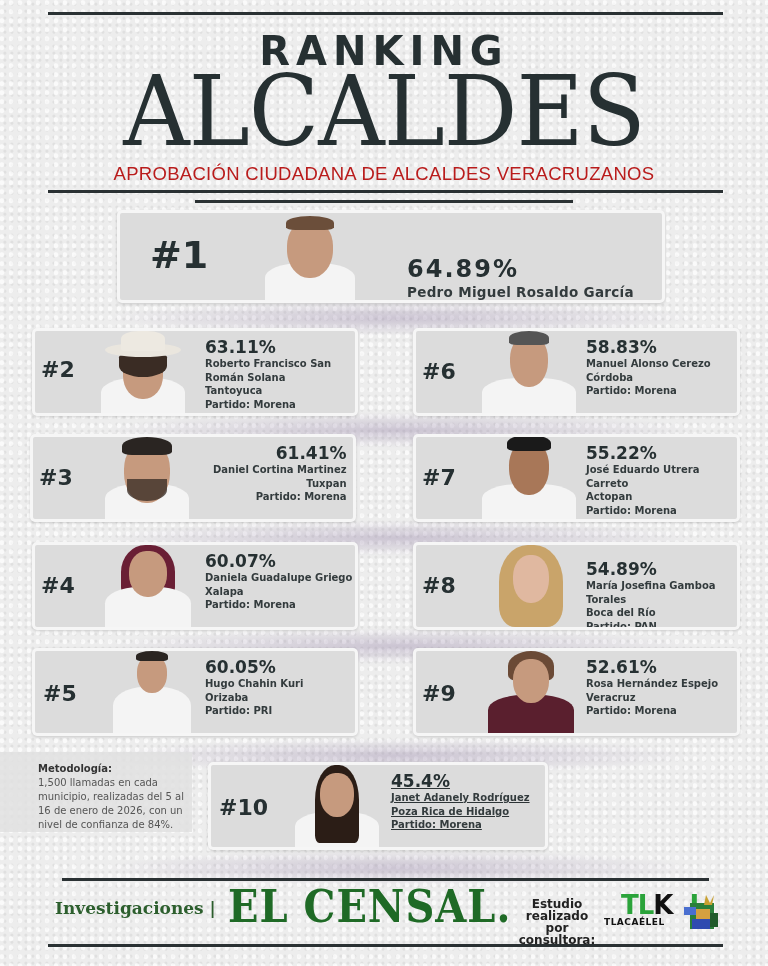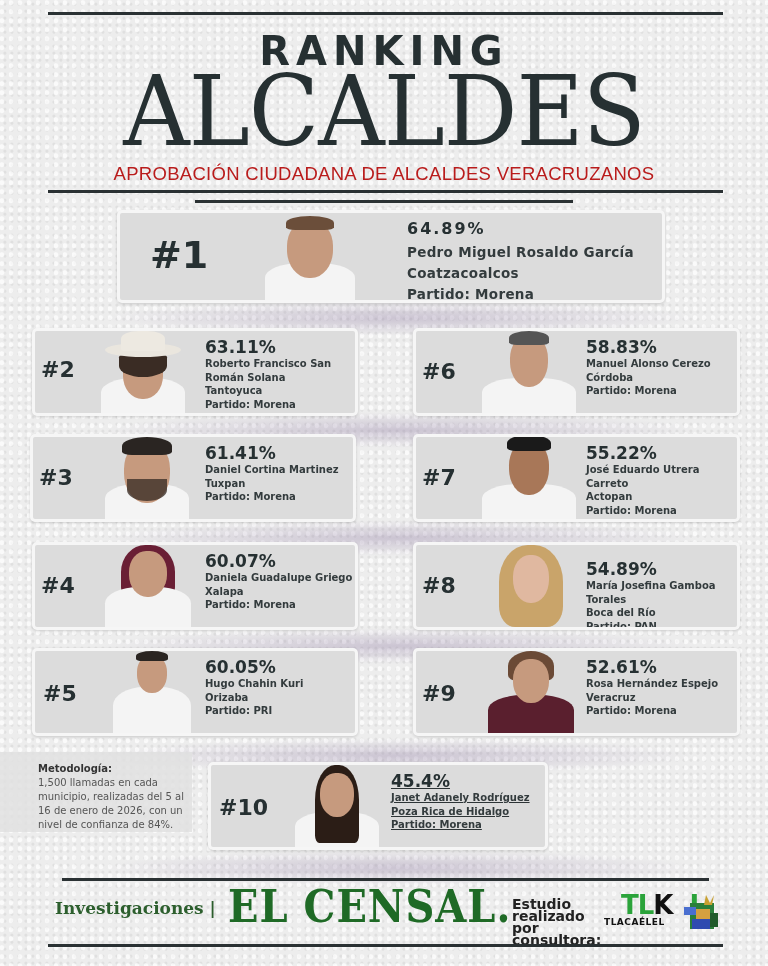--- a/index.html
+++ b/index.html
@@ -51,38 +51,38 @@
     position: absolute; left: 50%; transform: translateX(-50%);
     background: #c69a7e; border-radius: 45% 45% 48% 48%;
   }
   .photo .hair {
     position: absolute; left: 50%; transform: translateX(-50%); background: #2a2522;
     border-radius: 50% 50% 20% 20%;
   }
   .info { position: absolute; color: #2d3436; }
   .pct { font-weight: bold; font-size: 17px; line-height: 20px; color: #263032; }
   .line { font-weight: bold; font-size: 10px; line-height: 13.5px; color: #333b3d; }
-  .card1 .pct { font-size: 16px; letter-spacing: 2px; line-height: 26px; }
+  .card1 .pct { font-size: 24px; letter-spacing: 2px; line-height: 26px; margin-top: 40px; }
   .card1 .line { font-size: 13.5px; line-height: 21px; letter-spacing: 0.3px; }
   .method {
     position: absolute; left: 0; top: 752px; width: 192px; height: 80px;
     background: rgba(225,225,225,0.85); padding: 10px 0 0 38px; font-size: 10px; line-height: 14px; color: #555;
   }
   .method .mt { font-weight: bold; color: #333; }
   .footer-invest {
     position: absolute; left: 55px; top: 898px; font-family: "DejaVu Serif", serif;
     color: #2d5f2e; font-size: 17px; font-weight: bold;
   }
   .footer-brand {
     position: absolute; left: 228px; top: 883px; font-family: "DejaVu Serif", serif;
     color: #1f6a26; font-size: 40px; font-weight: bold; letter-spacing: 1px; transform: scaleY(1.1);
   }
   .footer-study {
-    position: absolute; left: 512px; top: 898px; width: 90px; text-align: left;
-    font-size: 14px; line-height: 12px; font-weight: bold; color: #222;
+    position: absolute; left: 512px; top: 898px; width: 90px; text-align: center;
+    font-size: 12px; line-height: 12px; font-weight: bold; color: #222;
   }
   .tlkl { position: absolute; left: 604px; top: 893px; font-weight: bold; font-family: "DejaVu Sans", sans-serif; }
   .tlkl .big { font-size: 26px; line-height: 24px; letter-spacing: -1px; }
   .tlkl .big .g { color: #2aa33a; margin-left: 17px; }
   .tlkl .big .k { color: #111; }
   .tlkl .small { font-size: 9px; color: #111; letter-spacing: 0.5px; }
   .mascot { position: absolute; left: 680px; top: 893px; width: 42px; height: 42px; }
 </style>
 </head>
 <body>
@@ -135,21 +135,21 @@
 </div>
 
 <div class="card" style="left:30px;top:434px;width:326px;height:88px;">
   <div class="rank" style="left:6px;top:28px;font-size:22px;">#3</div>
   <div class="photo" style="left:72px;width:84px;height:84px;">
     <div class="shirt"></div>
     <div class="head" style="top:6px;width:46px;height:62px;"></div>
     <div class="hair" style="top:2px;width:50px;height:18px;"></div>
     <div style="position:absolute;left:22px;top:44px;width:40px;height:22px;background:#3c2f28;border-radius:0 0 50% 50%;opacity:0.8;"></div>
   </div>
-  <div class="info" style="left:172px;top:6px;">
+  <div class="info" style="left:180px;top:6px;text-align:right;">
     <div class="pct">61.41%</div>
     <div class="line">Daniel Cortina Martinez</div>
     <div class="line">Tuxpan</div>
     <div class="line">Partido: Morena</div>
   </div>
 </div>
 
 <div class="card" style="left:32px;top:542px;width:326px;height:88px;">
   <div class="rank" style="left:6px;top:28px;font-size:22px;">#4</div>
   <div class="photo" style="left:70px;width:86px;height:84px;">

